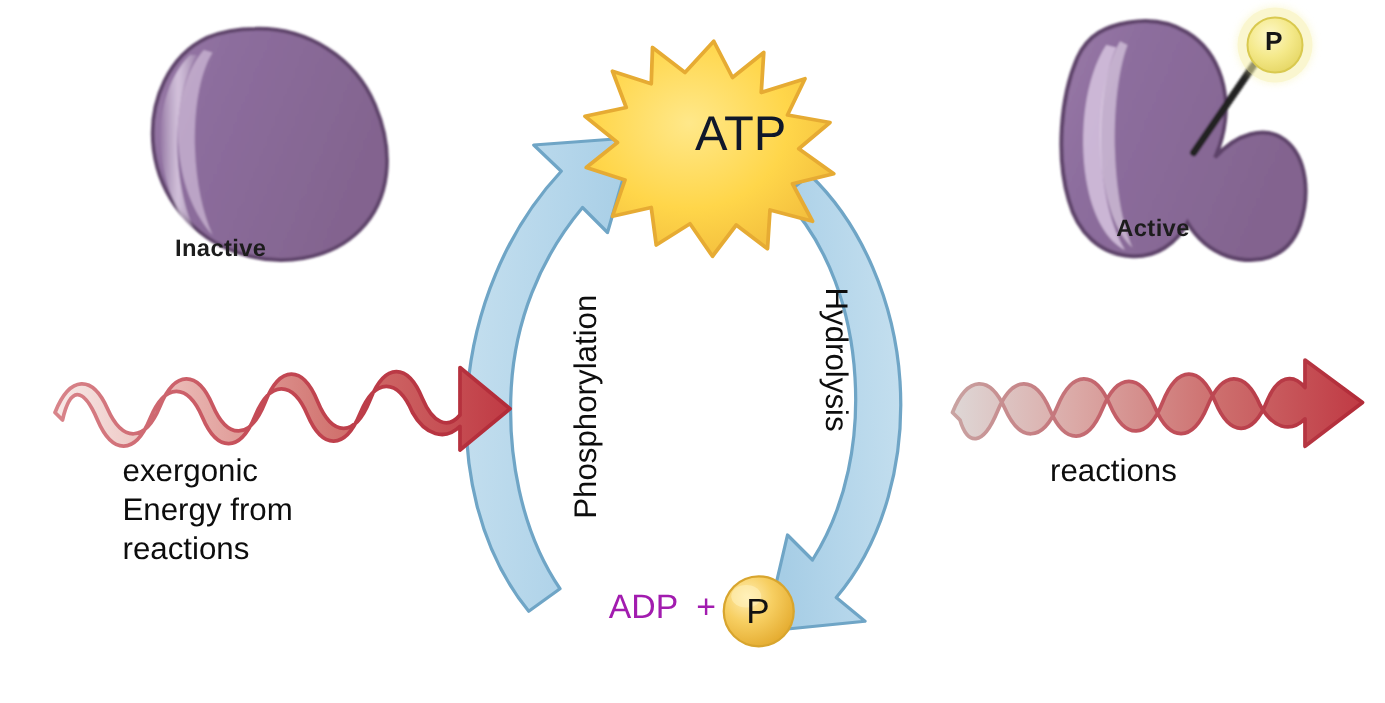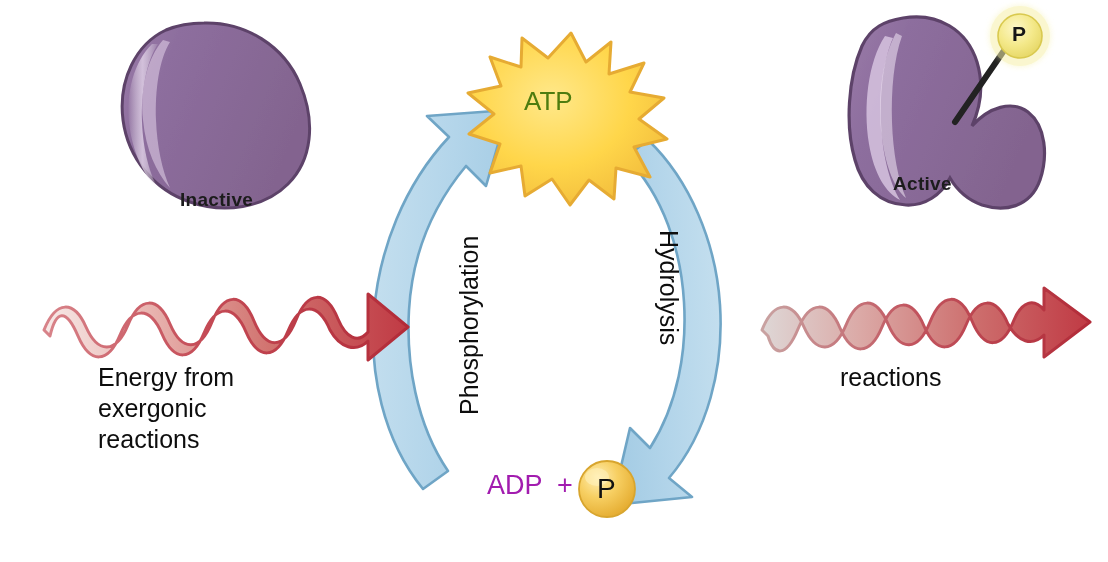--- a/index.html
+++ b/index.html
@@ -273,37 +273,37 @@
                C1032,347 1018,342 1008,324
                C996,296 978,296 966,325
                C954,354 936,354 924,326
                C912,298 894,298 882,327
                C870,356 852,356 840,328
                C828,300 810,300 798,329
                C786,358 774,356 768,336 Z" fill="url(#gradWaveR)" stroke="url(#gradWaveRStroke)" stroke-width="3" stroke-linejoin="round"></path>
     </g>
   </svg>
 
-  <div class="txt" id="atp-text" style="left:524px; top:86px; font-size:26px; color:#4d7c0f;">ATP</div>
+  <div class="txt" id="atp-text" style="left:556px; top:86px; font-size:39px; color:#0f172a;">ATP</div>
 
   <div class="txt adp-text">ADP  +</div>
 
   <div class="txt" style="left:597px; top:473px; font-size:28px; color:#111;">P</div>
 
   <div class="txt" style="left:1012px; top:22px; font-size:21px; font-weight:bold; color:#161616;">P</div>
 
   <div class="txt cycle-label" id="label-phosphorylation">Phosphorylation</div>
   <div class="txt cycle-label" id="label-hydrolysis">Hydrolysis</div>
 
-  <div class="txt protein-label" style="left:140px; top:189px;margin-left:40px;">Inactive</div>
+  <div class="txt protein-label" style="left:140px; top:189px;">Inactive</div>
   <div class="txt protein-label" style="left:893px; top:173px;">Active</div>
 
   <div style="position:absolute; left:98px; top:362px;">
+    <div class="energy-label">exergonic</div>
     <div class="energy-label">Energy from</div>
-    <div class="energy-label">exergonic</div>
     <div class="energy-label">reactions</div>
   </div>
 
   <div style="position:absolute; left:840px; top:362px;">
     <div class="energy-label">reactions</div>
   </div>
 
 </div>
 
 </body></html>

